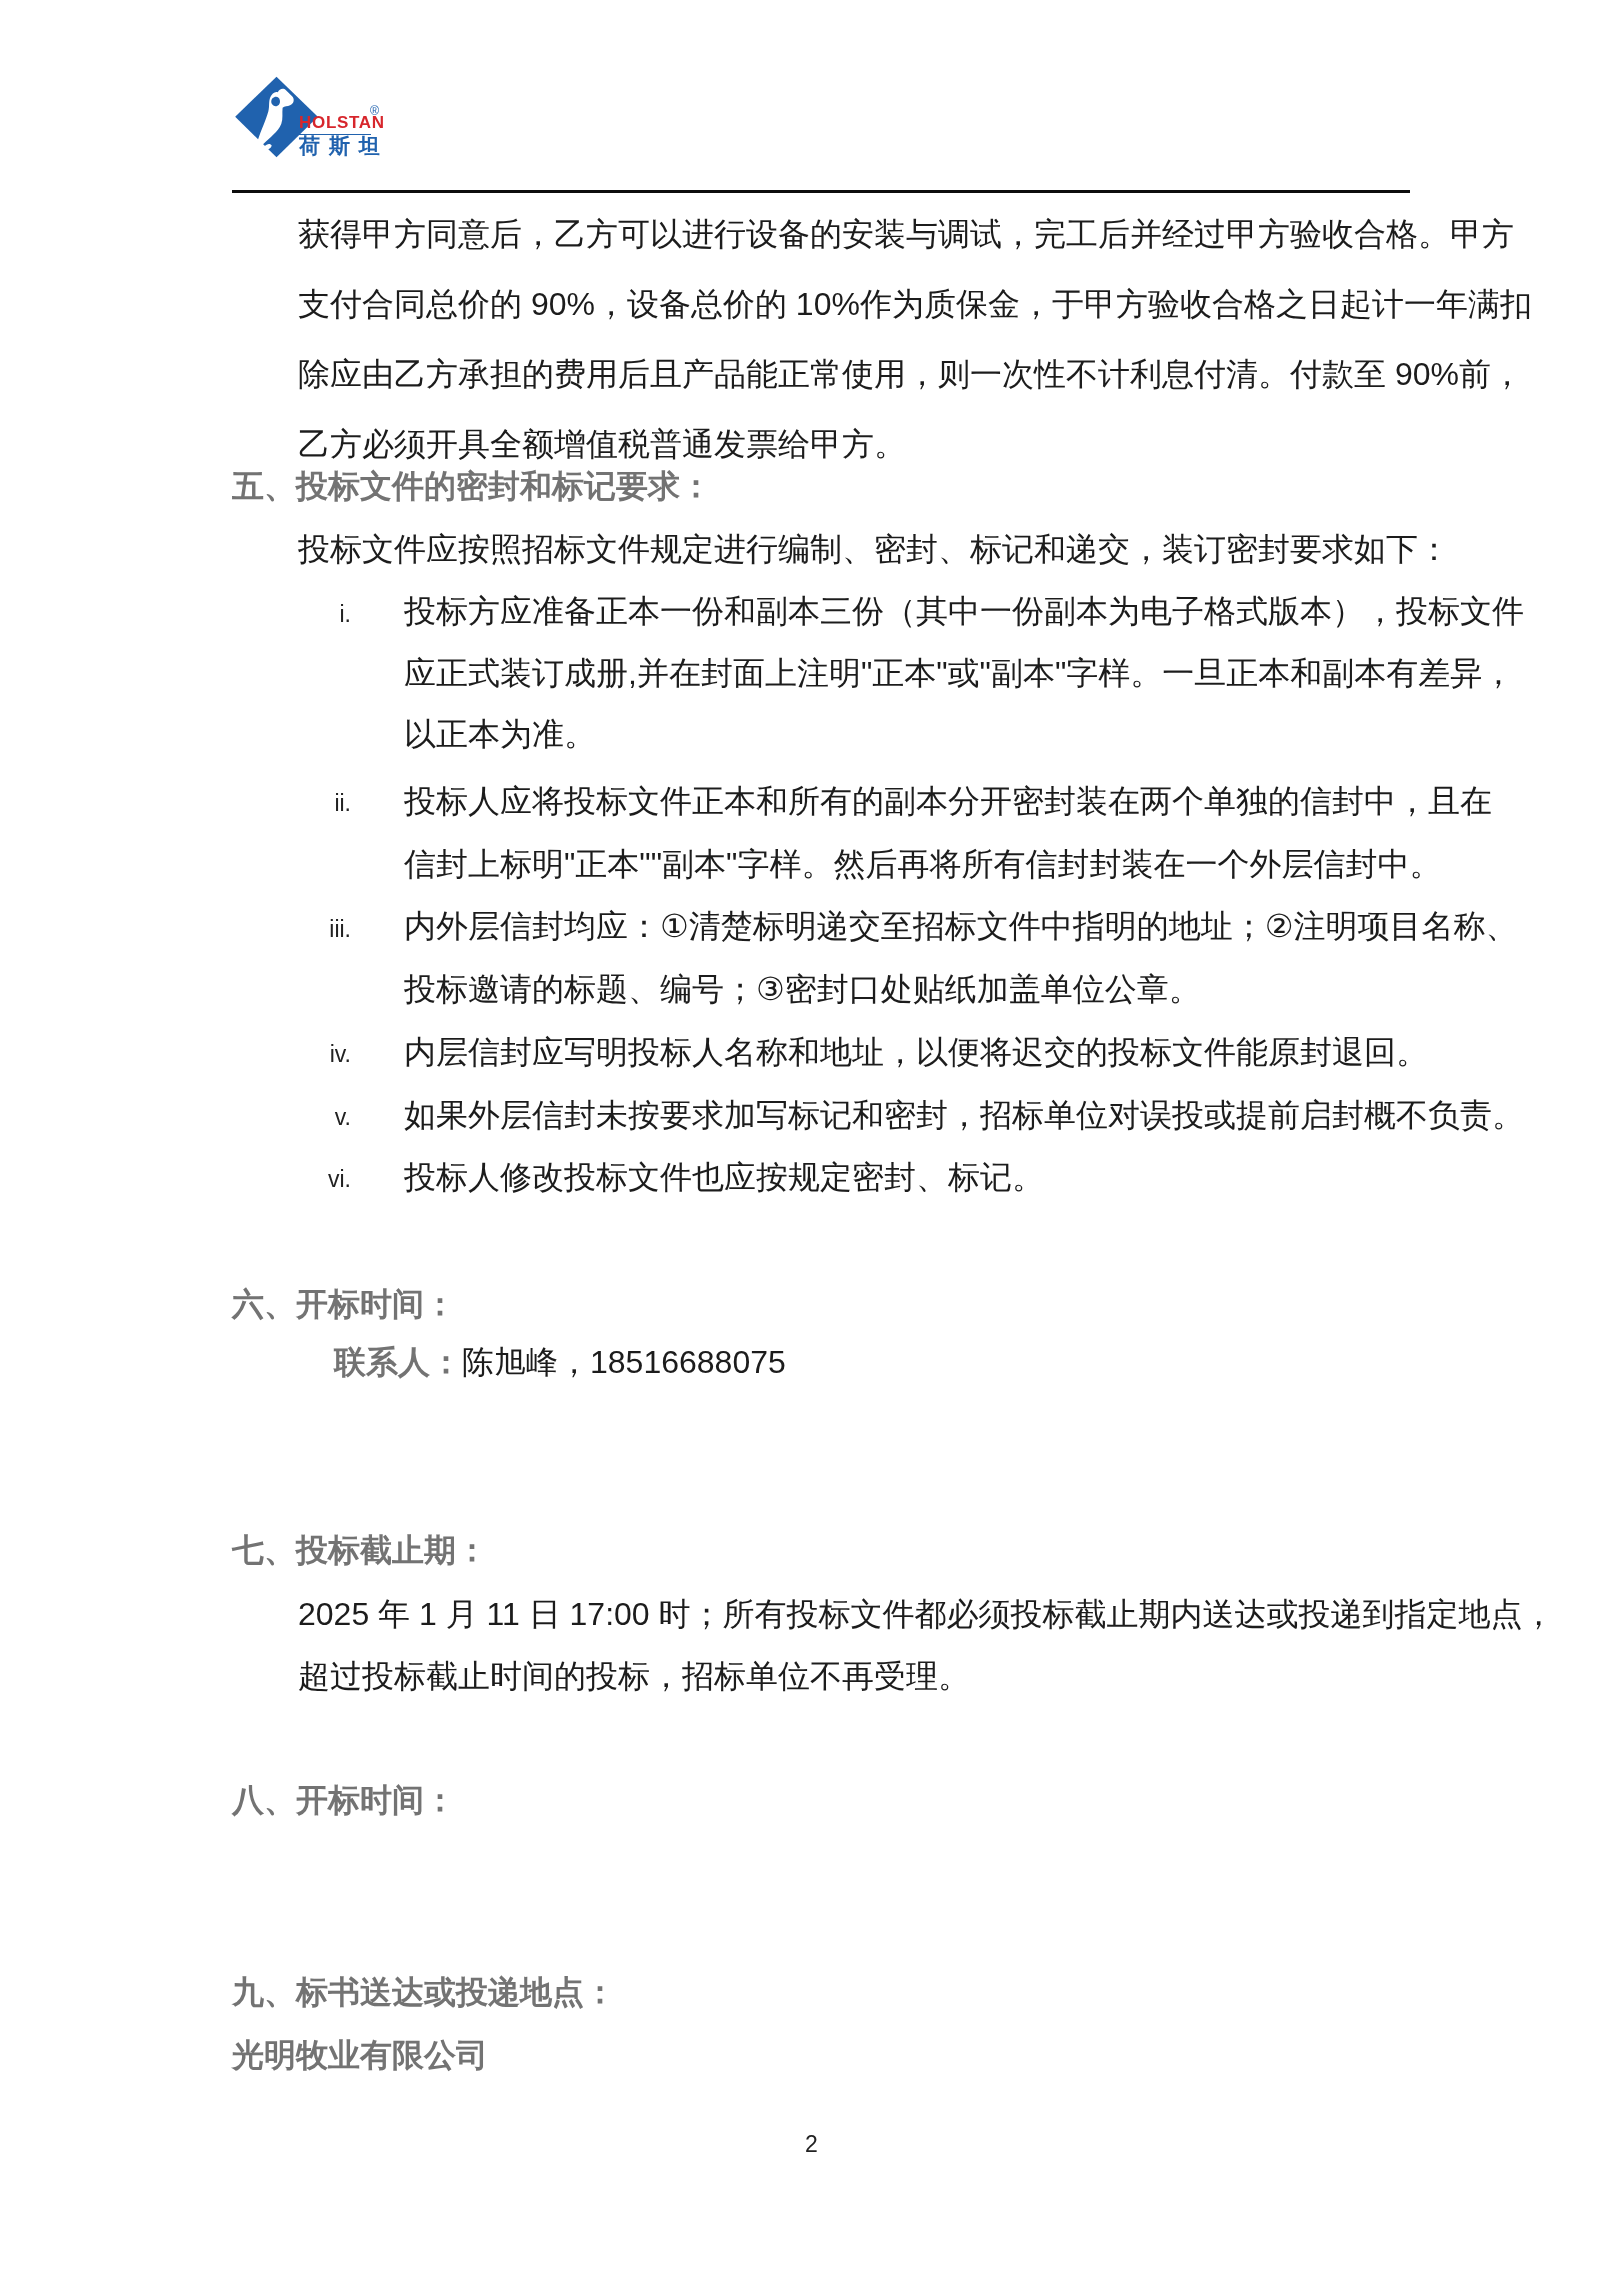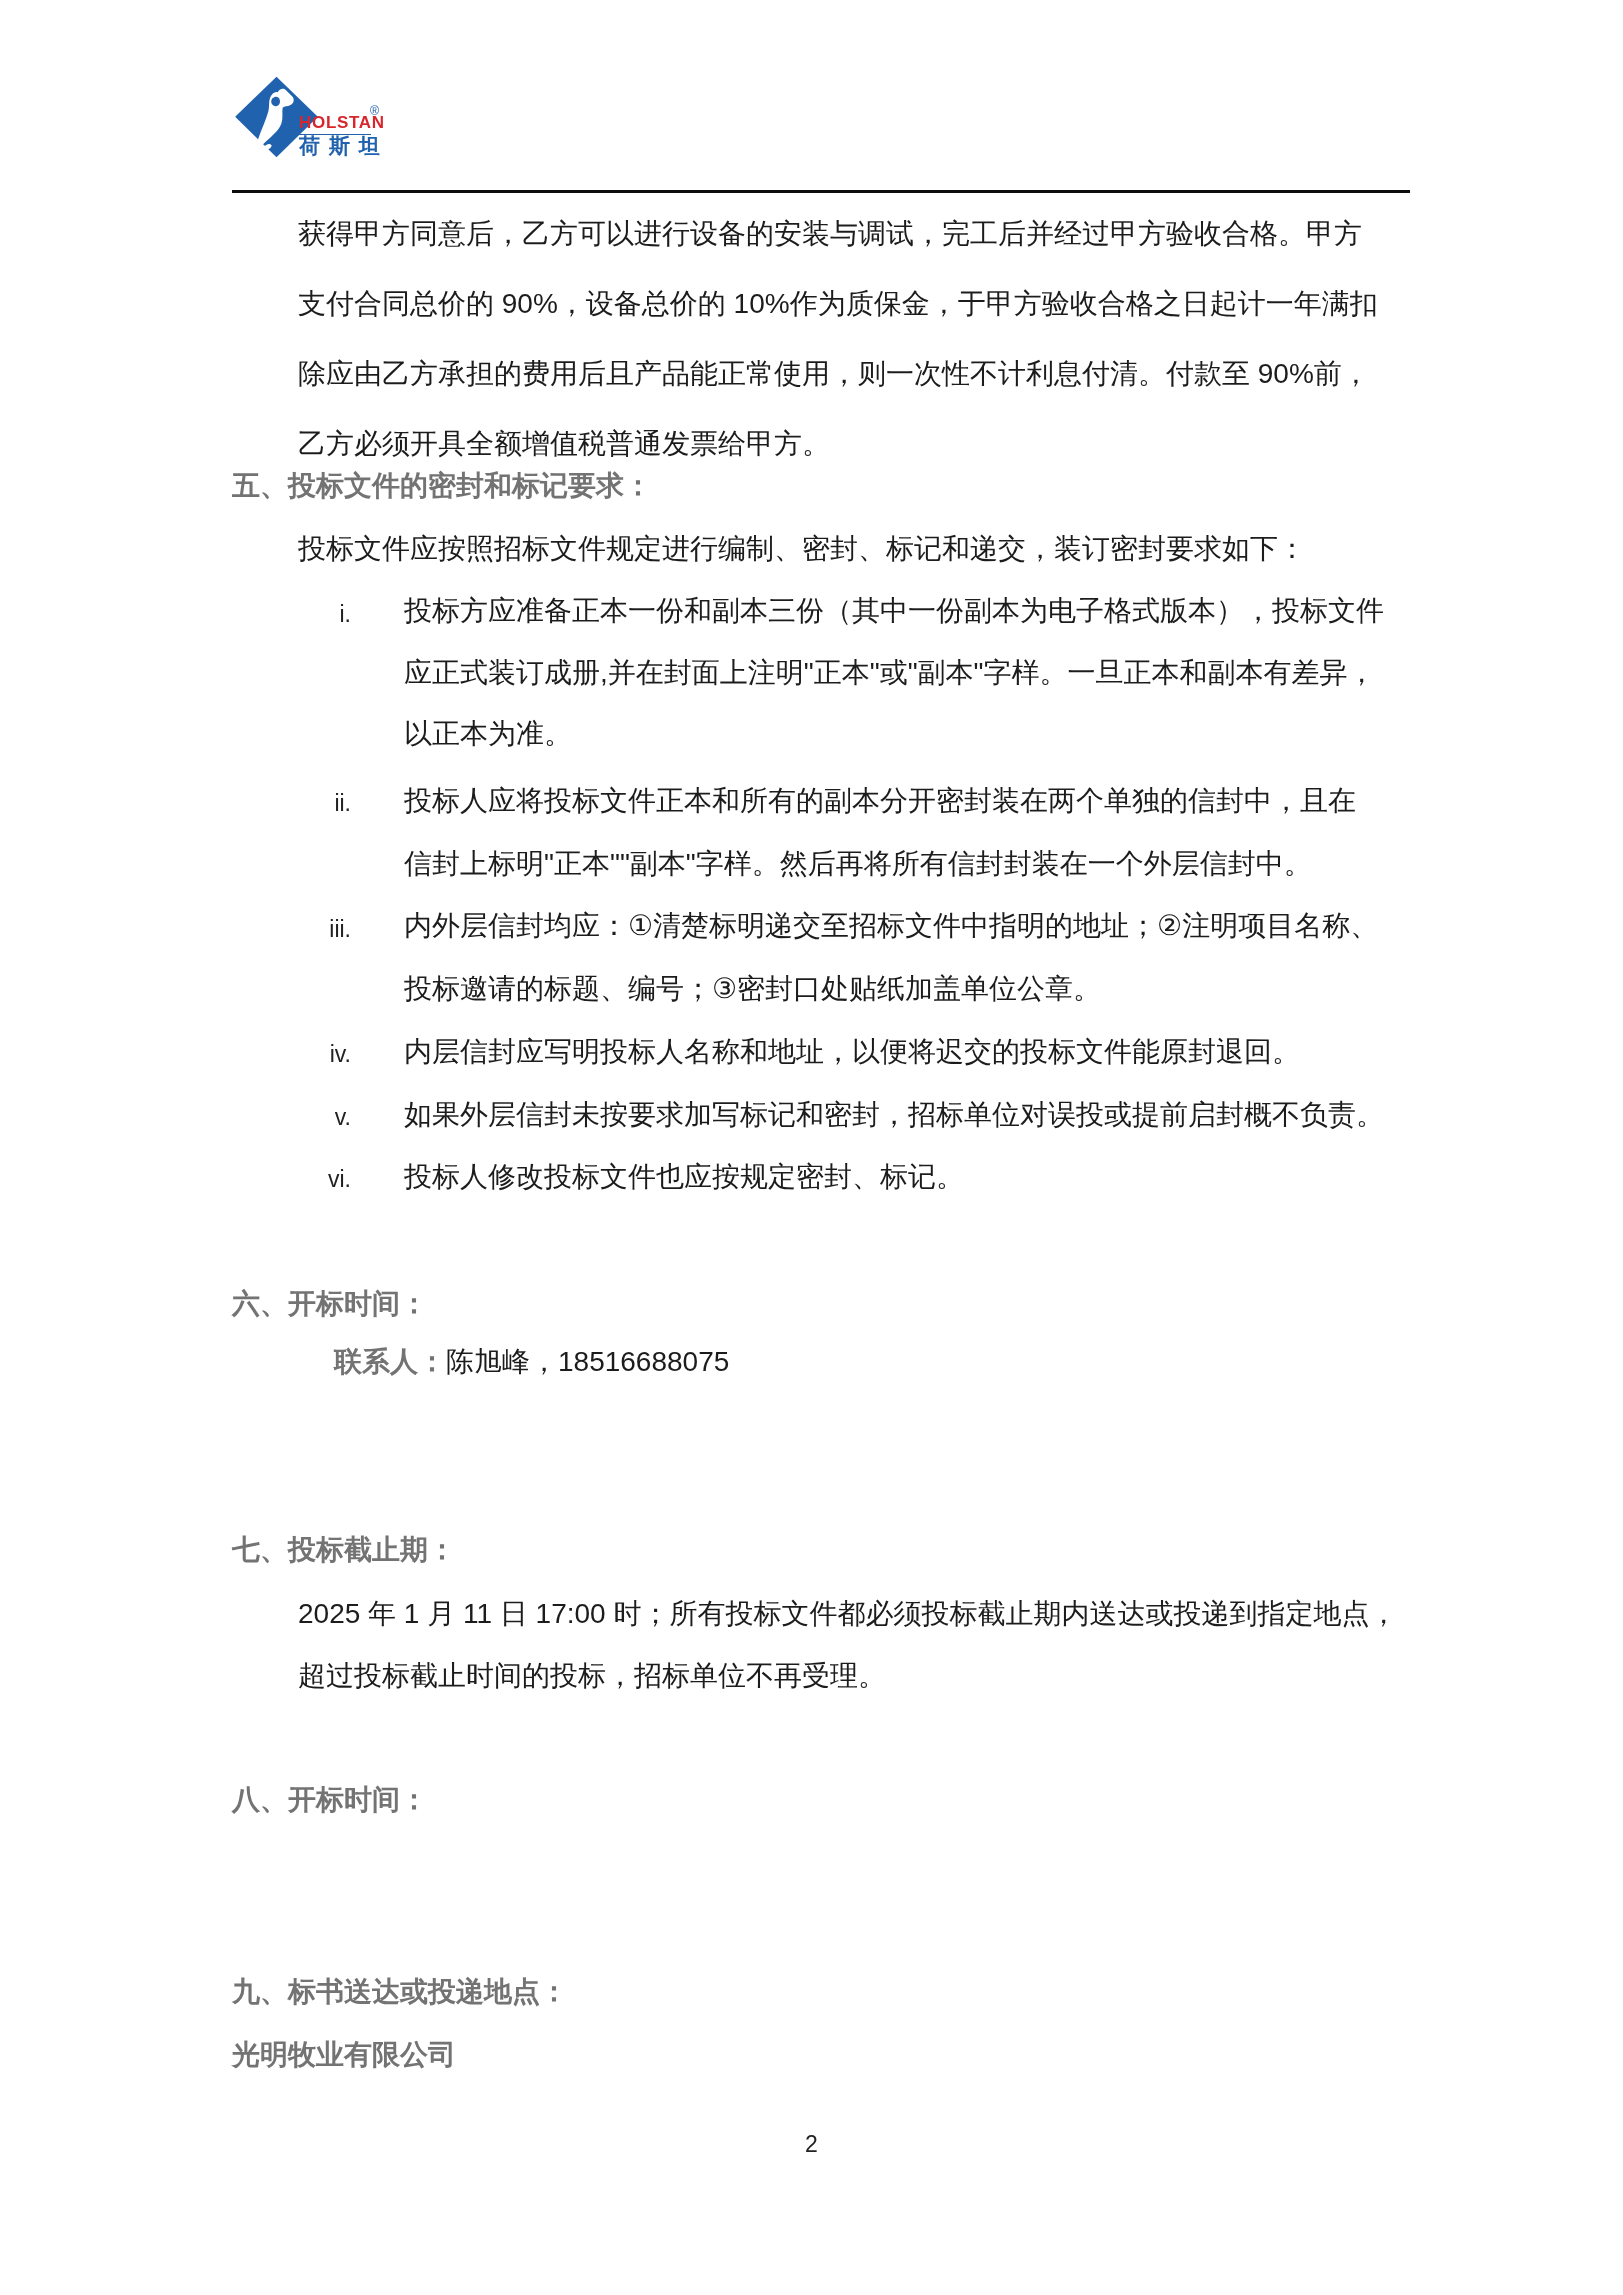--- a/index.html
+++ b/index.html
@@ -8,21 +8,21 @@
     position:relative;
     width:1623px;
     height:2295px;
     background:#ffffff;
     font-family:"Liberation Sans","DejaVu Sans",sans-serif;
     color:#1c1c1c;
     overflow:hidden;
   }
   .t{
     position:absolute;
-    font-size:28px;
+    font-size:32px;
     line-height:34px;
     white-space:nowrap;
     color:#1c1c1c;
     text-align:center;
   }
   .b{font-weight:700;color:#737373;}
   .num{
     position:absolute;
     left:266px;
     width:85px;

